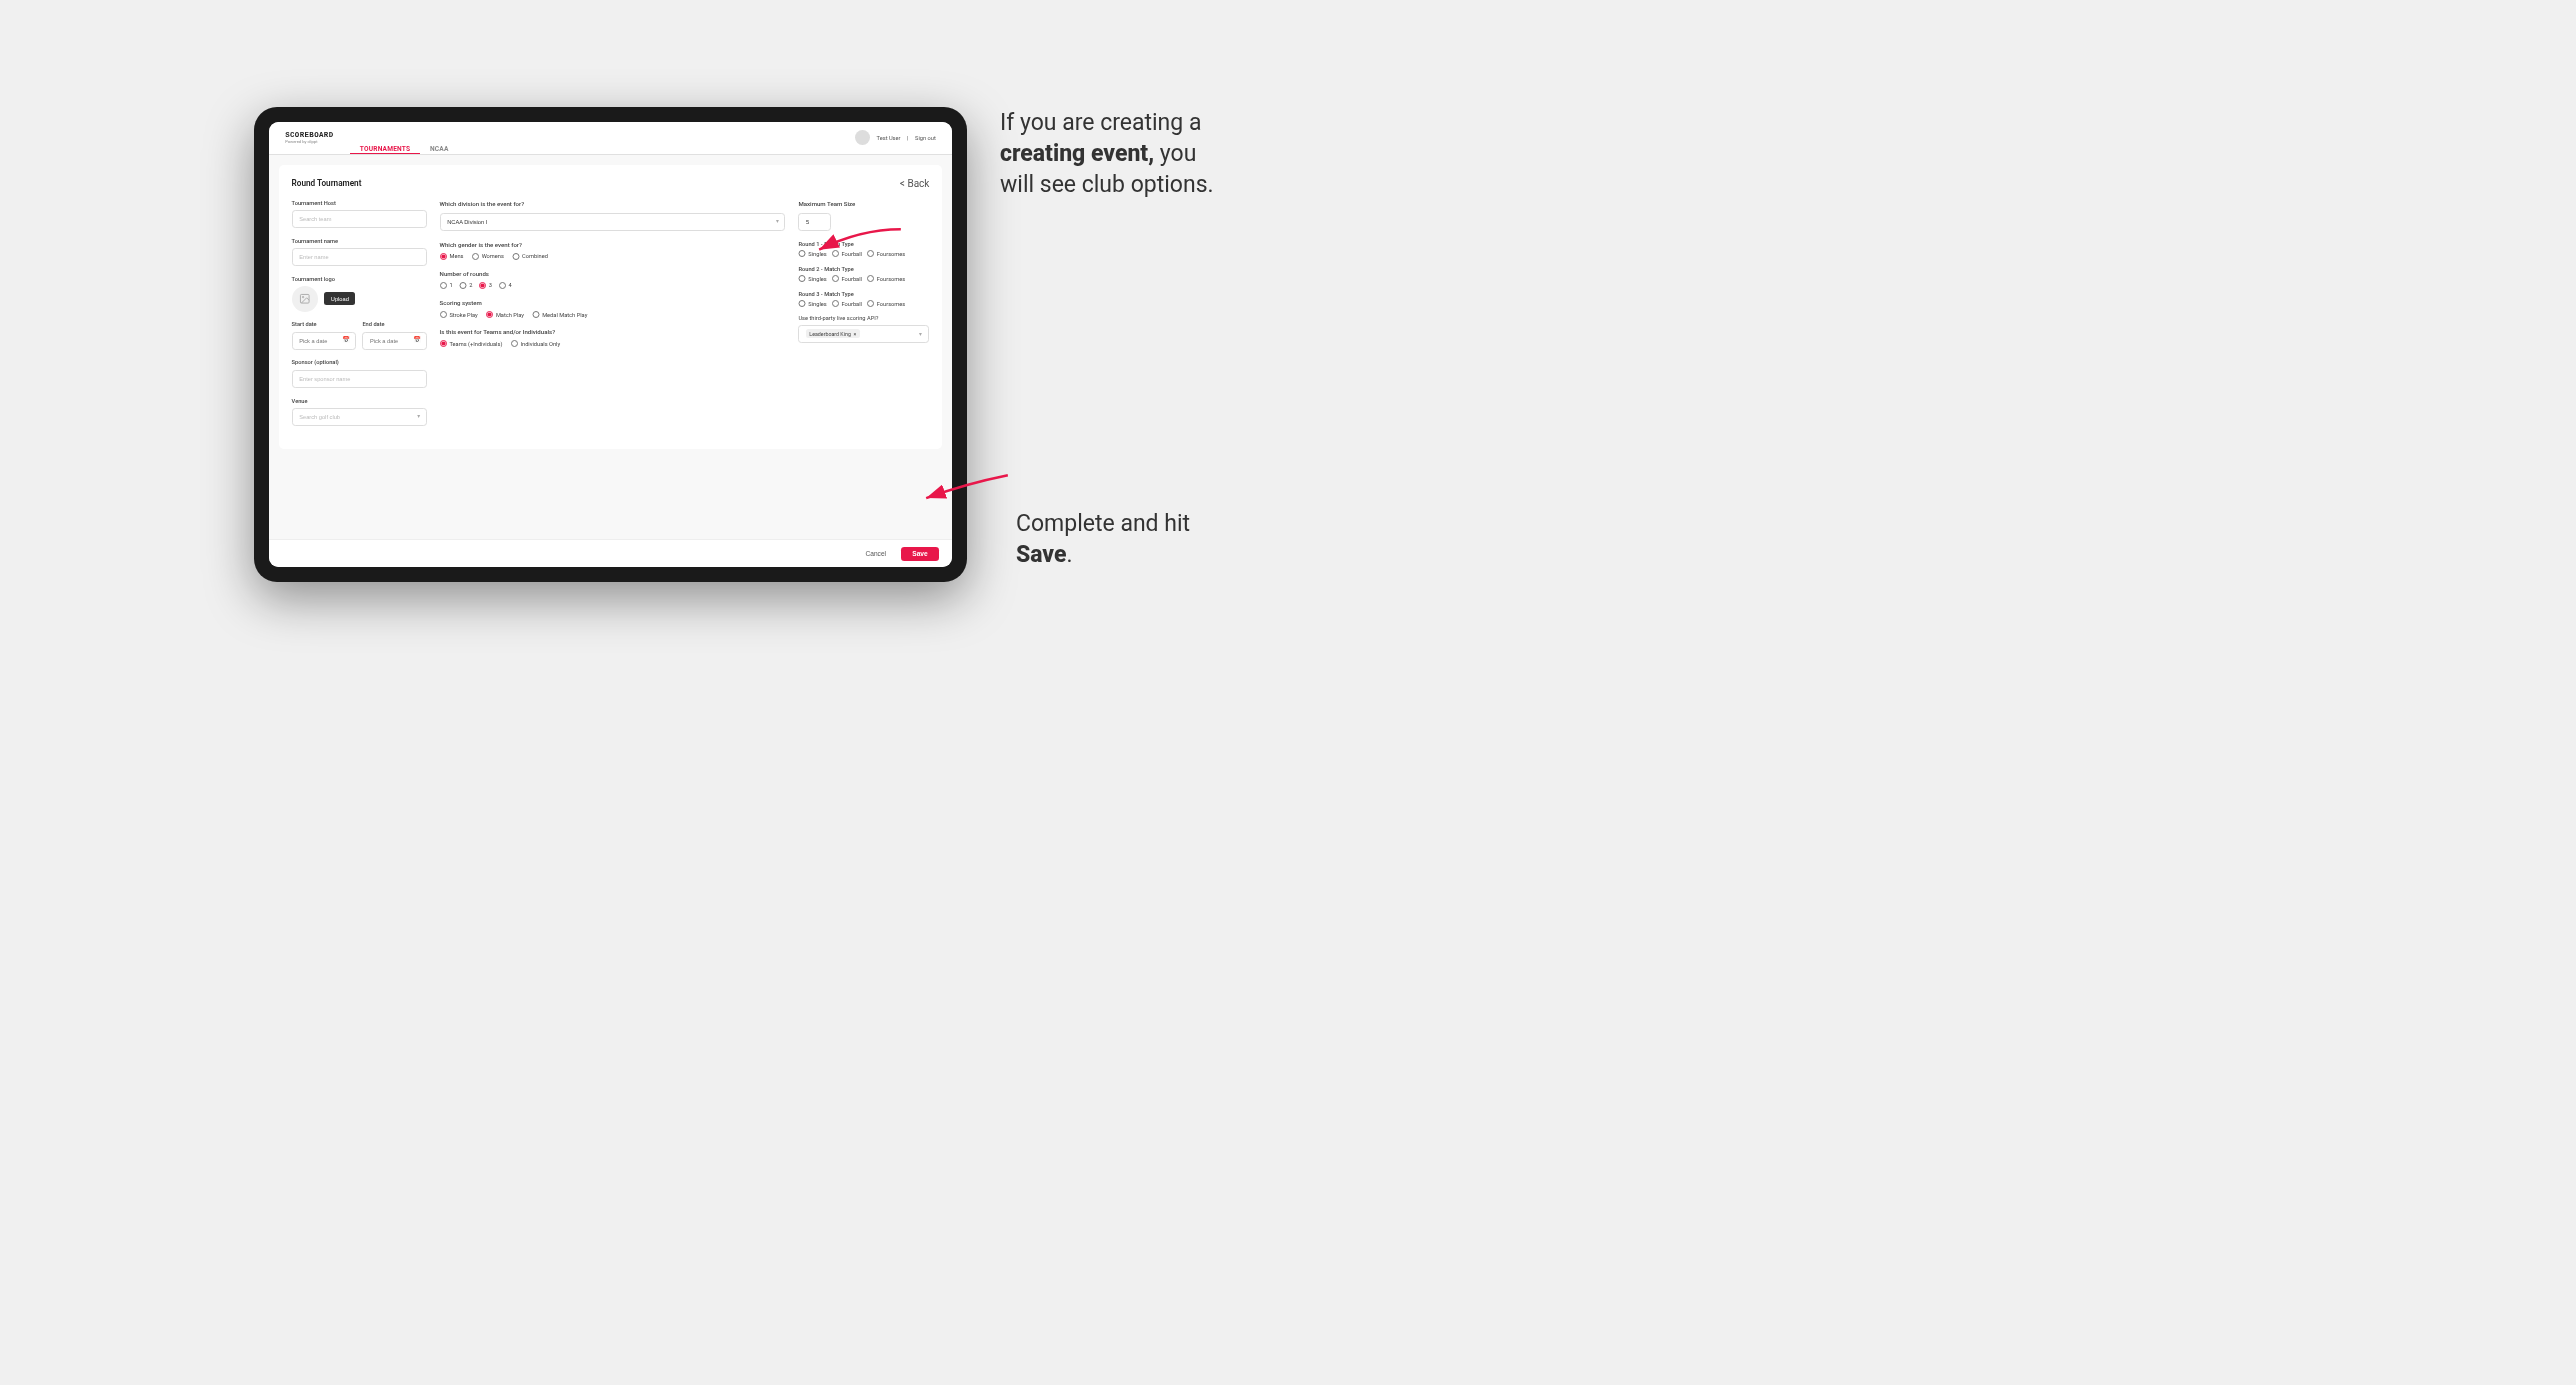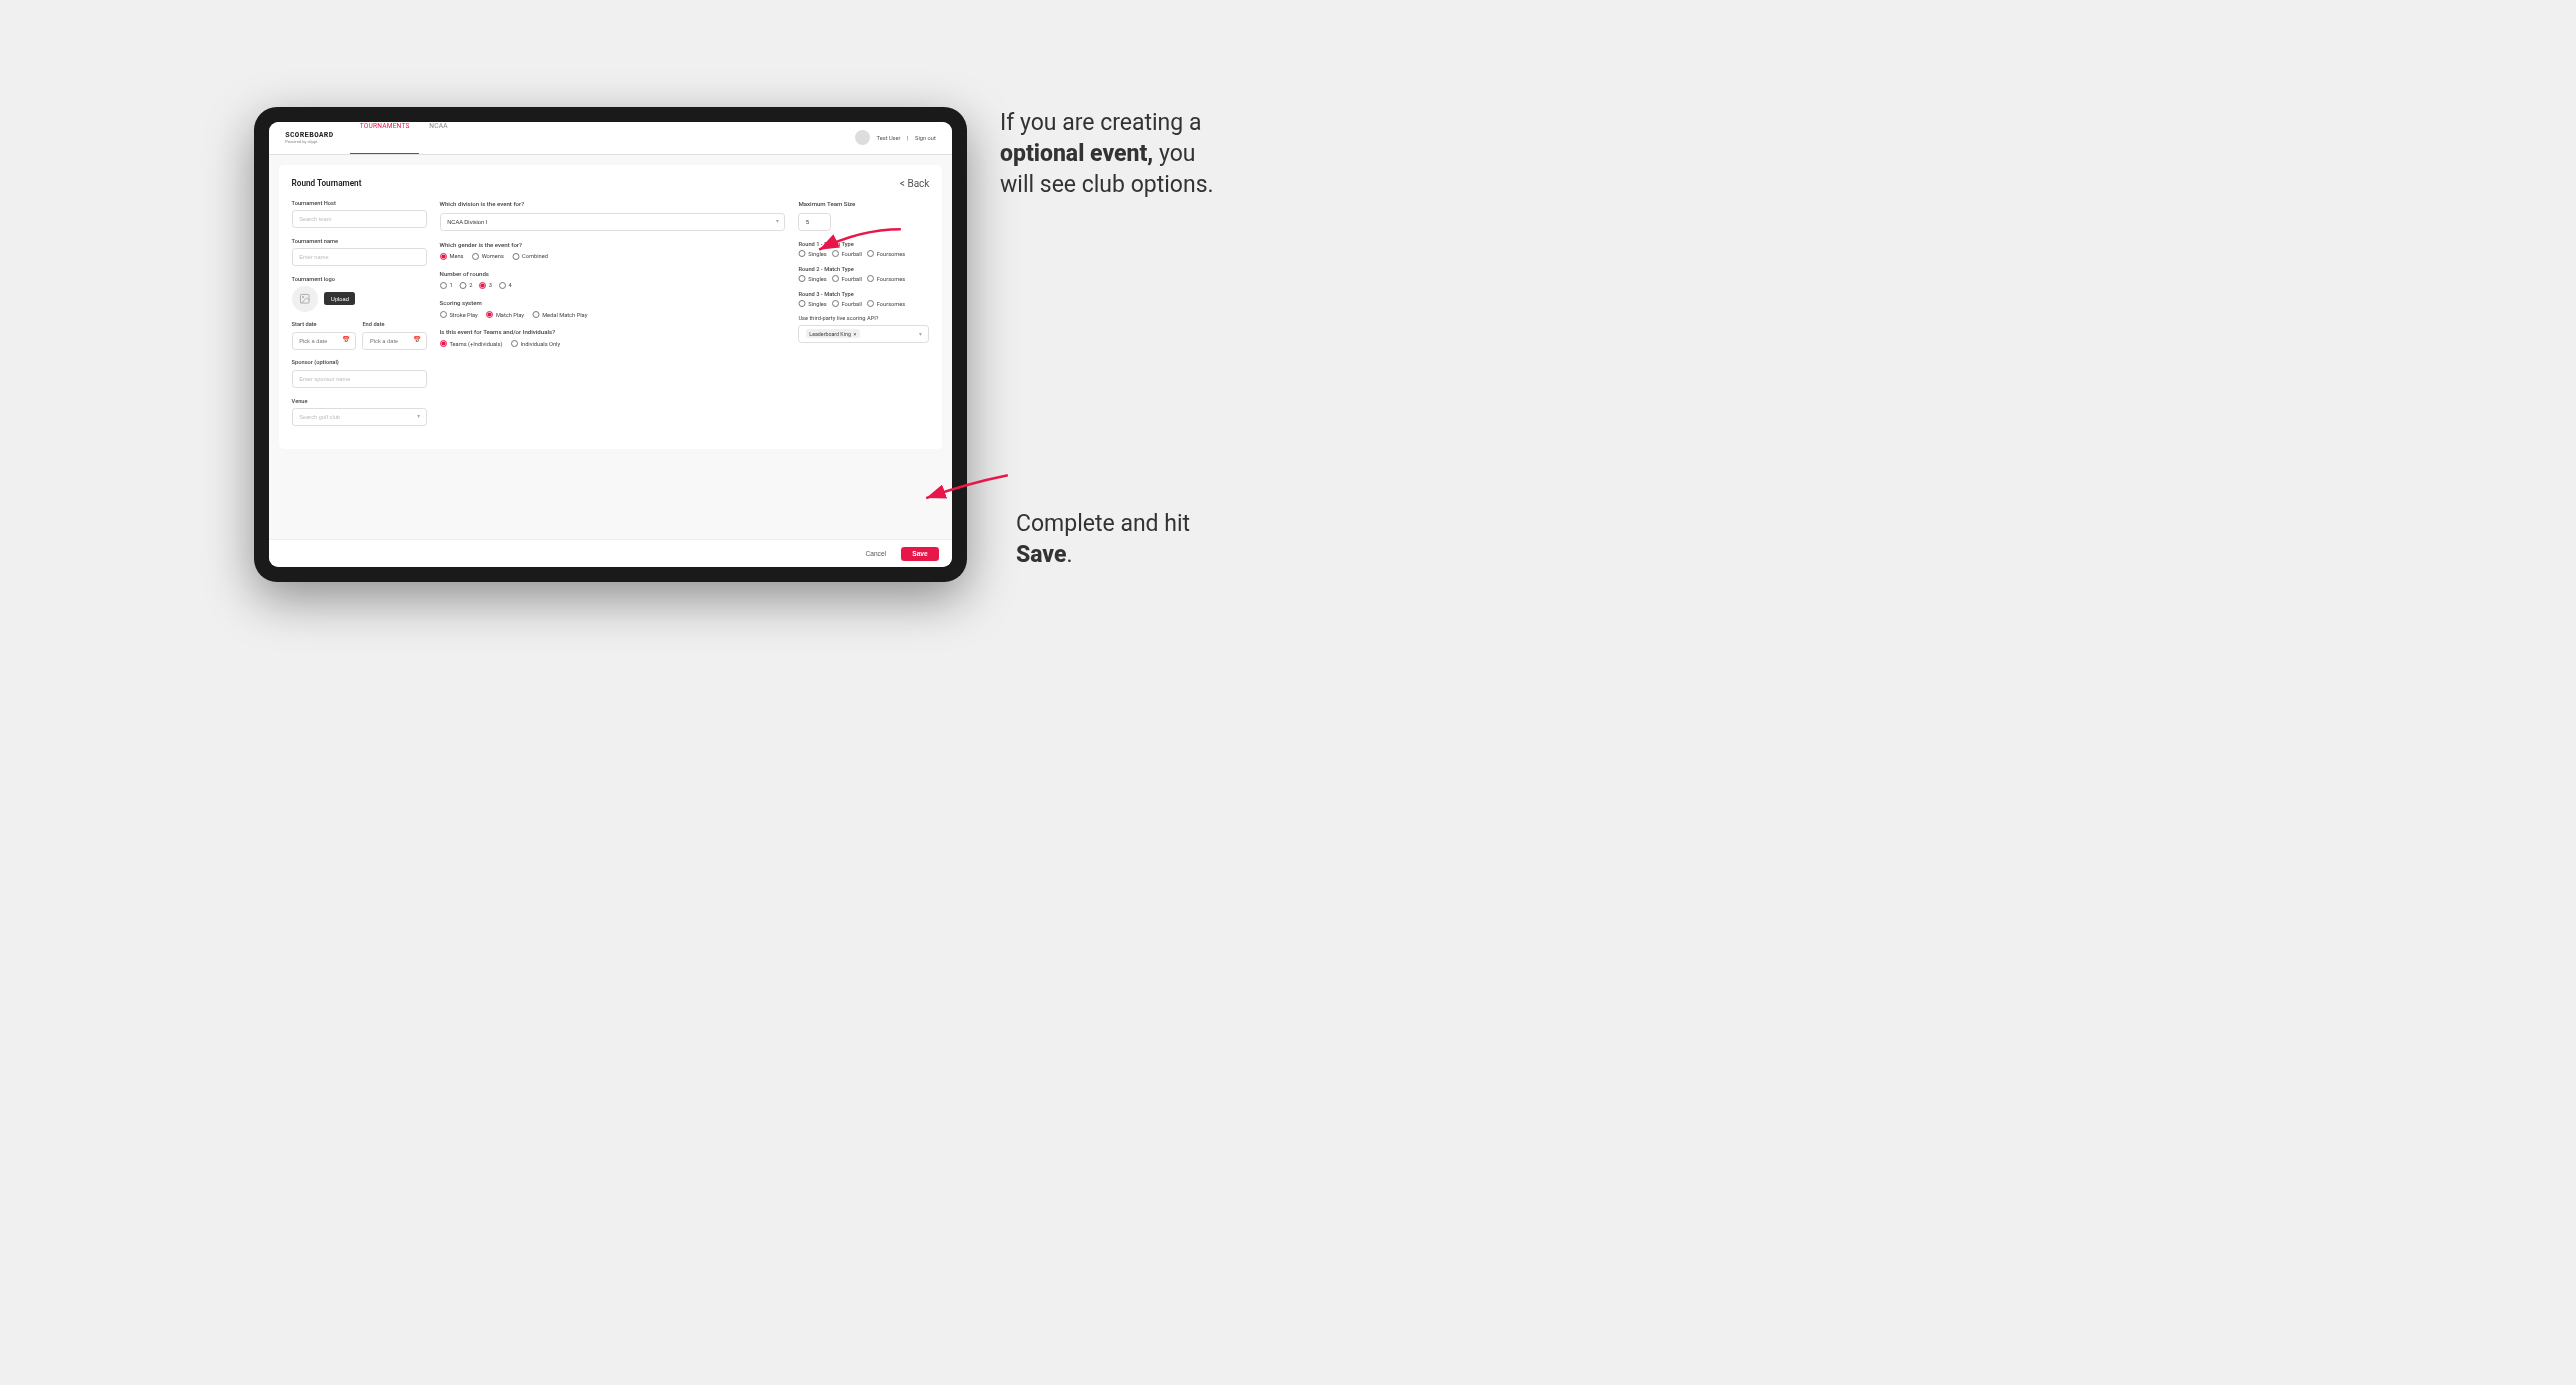--- a/index.html
+++ b/index.html
@@ -64,25 +64,25 @@
       color: #888;
     }
     .nav-tabs {
       display: flex;
       gap: 0;
       height: 100%;
     }
     .nav-tab {
       padding: 0 9.8px;
       font-size: 6.6px;
-      font-weight: 400;
+      font-weight: 700;
       color: #888;
       cursor: pointer;
       display: flex;
-      align-items: flex-start;
+      align-items: flex-end;
       border-bottom: 1.6px solid transparent;
       letter-spacing: 0.2px;
     }
     .nav-tab.active {
       color: #e8174a;
       border-bottom: 1.6px solid #e8174a;
     }
     .nav-right {
       margin-left: auto;
       display: flex;
@@ -679,21 +679,21 @@
     <div class="form-footer">
       <button class="cancel-btn">Cancel</button>
       <button class="save-btn">Save</button>
     </div>
 
   </div>
 </div>
 
 <div class="annotation-area">
   <div class="annotation-text">
-    <span>If you are creating a </span><strong>optional event,</strong><span> you will see club options.</span>
+    <span>If you are creating a </span><strong>creating event,</strong><span> you will see club options.</span>
   </div>
 </div>
 
 <div style="position:absolute; left:1016px; top:508px; width:213px;">
   <div class="annotation-text" style="font-size:23px;">
     <span>Complete and hit </span><strong>Save</strong><span>.</span>
   </div>
 </div>
 
 <svg style="position:absolute; left:811px; top:221px; width:98px; height:41px;" viewBox="0 0 120 50">

